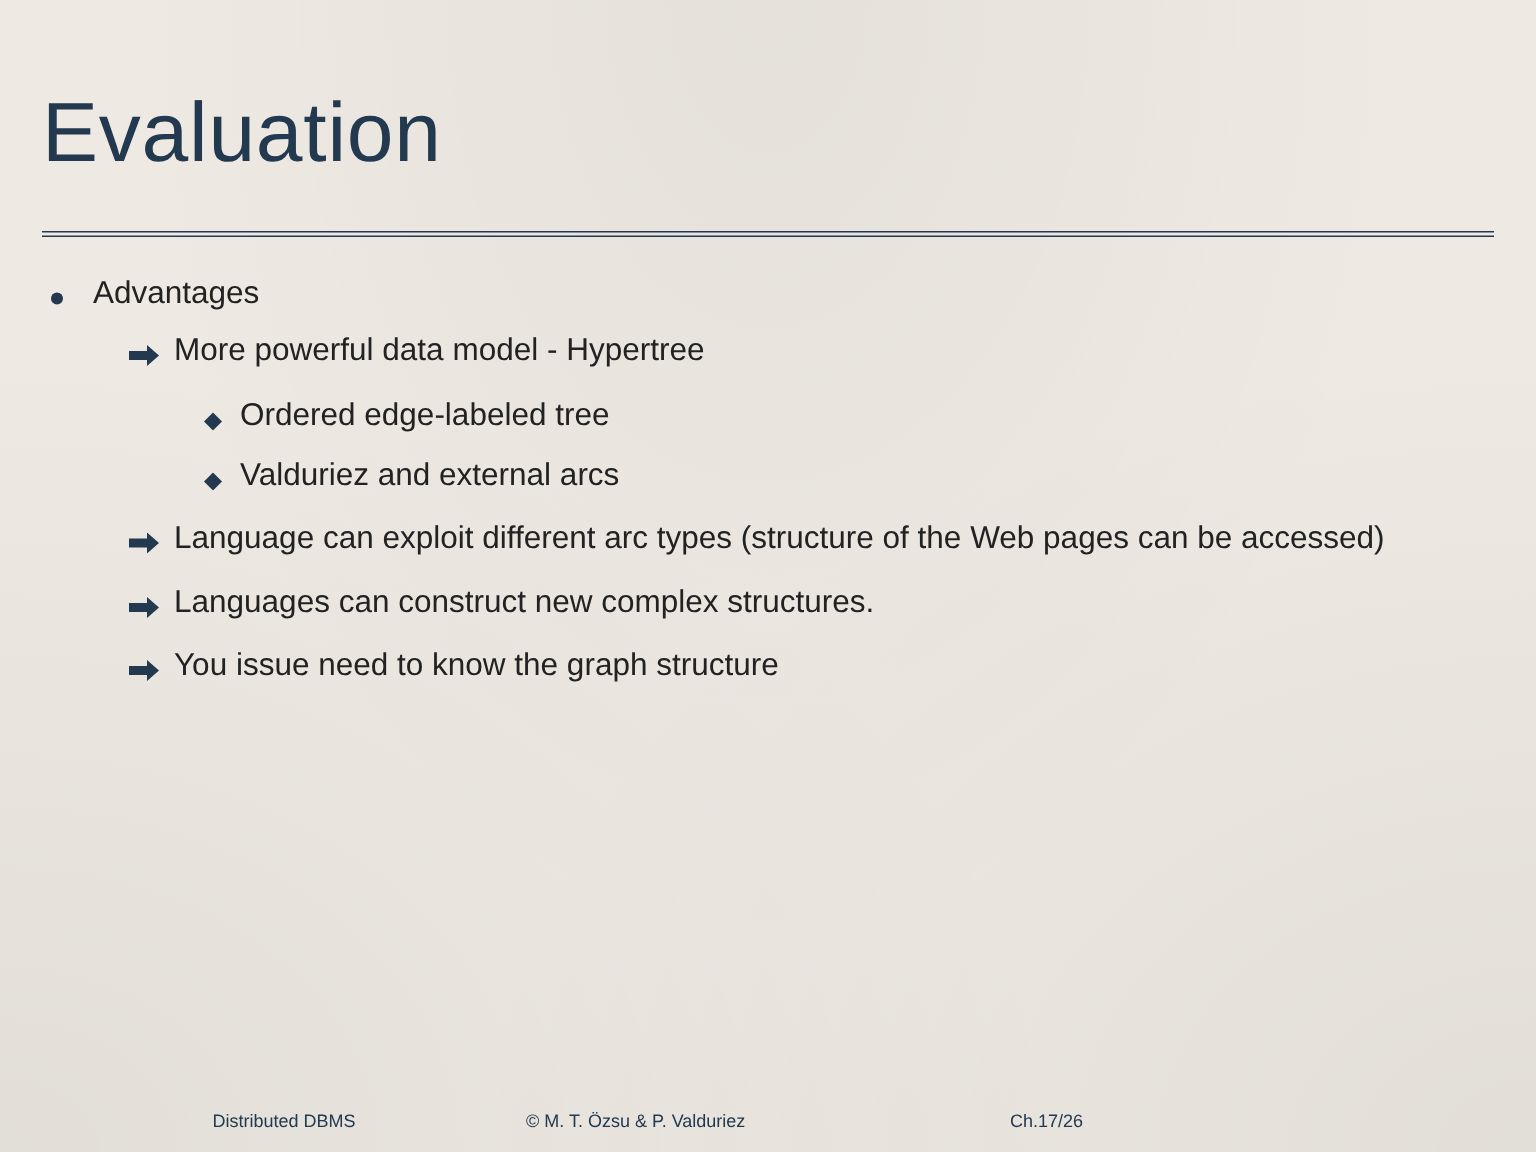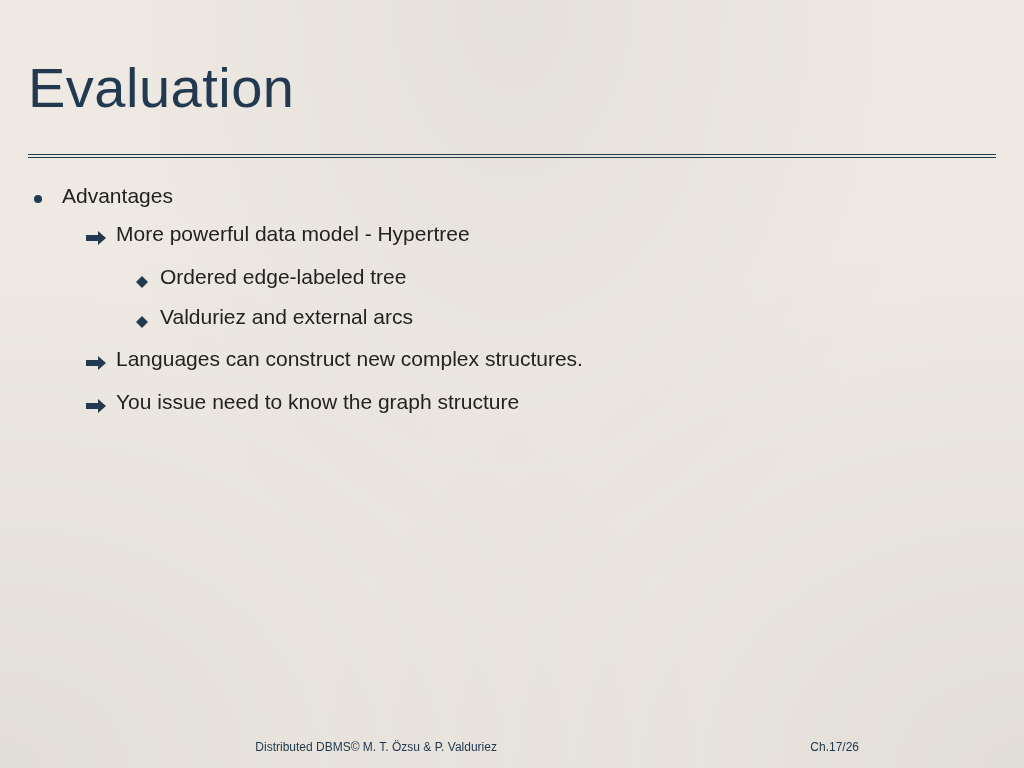--- a/index.html
+++ b/index.html
@@ -83,22 +83,22 @@
     left: 0;
     width: 100%;
     padding: 0 28px;
     font-size: 12px;
     color: #22394f;
     display: flex;
     justify-content: space-between;
     align-items: baseline;
   }
   .footer .mid { text-align: left; flex: 1; }
-  .footer .left { flex: 1; text-align: right; }
-  .footer .right { flex: 1; text-align: center; }
+  .footer .left { flex: 1; text-align: center; }
+  .footer .right { flex: 1; text-align: left; }
 </style>
 </head>
 <body>
 
 <div class="slide">
   <h1 class="title">Evaluation</h1>
   <hr class="divider">
   <div class="content">
 
     <div class="l1">
@@ -126,20 +126,28 @@
 
     <div class="l3">
       <span class="diamond">
         <svg viewBox="0 0 12 12" width="12" height="12">
             <path d="M6 0 L12 6 L6 12 L0 6 Z" fill="#22394f"></path>
           </svg>
       </span>
       <span class="txt">Valduriez and external arcs</span>
     </div>
 
+    <div class="l2">
+      <span class="arrow">
+        <svg viewBox="0 0 20 14" width="20" height="14">
+            <path d="M0 4 H12 V0 L20 7 L12 14 V10 H0 Z" fill="#22394f"></path>
+          </svg>
+      </span>
+      <span class="txt">Language can exploit different arc types (structure of the Web pages can be accessed)</span>
+    </div>
 
     <div class="l2">
       <span class="arrow">
         <svg viewBox="0 0 20 14" width="20" height="14">
             <path d="M0 4 H12 V0 L20 7 L12 14 V10 H0 Z" fill="#22394f"></path>
           </svg>
       </span>
       <span class="txt">Languages can construct new complex structures.</span>
     </div>
 

